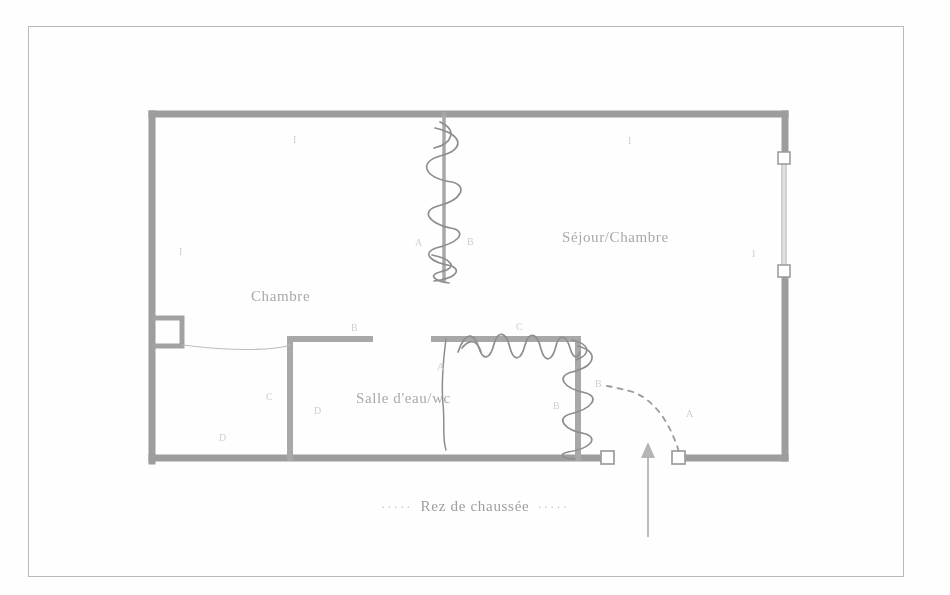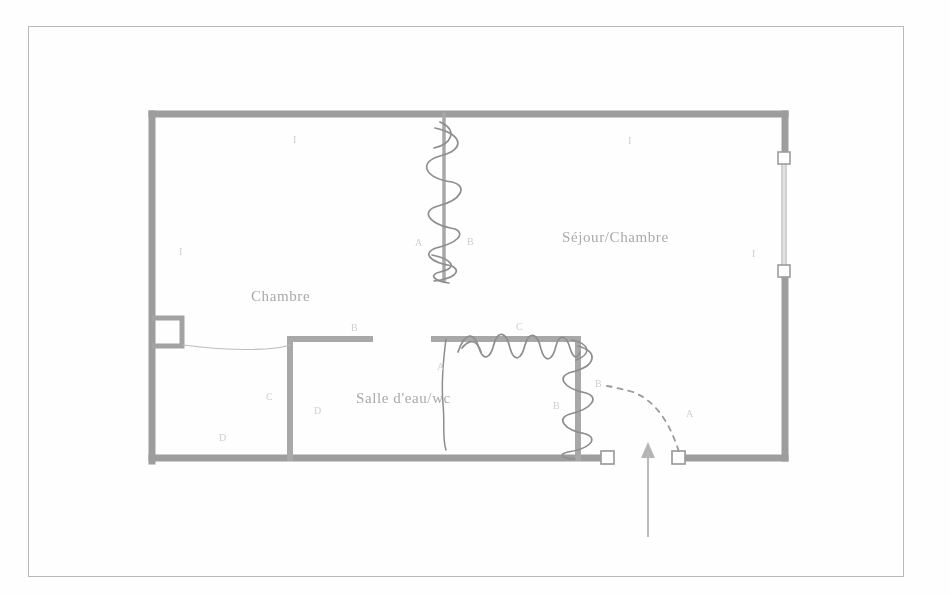--- a/index.html
+++ b/index.html
@@ -186,14 +186,17 @@
       <span class="mark-letter" style="left: 686px; top: 408px;">A</span>
       <span class="mark-letter" style="left: 266px; top: 391px;">C</span>
       <span class="mark-letter" style="left: 314px; top: 405px;">D</span>
       <span class="mark-letter" style="left: 219px; top: 432px;">D</span>
       <span class="mark-letter" style="left: 179px; top: 246px;">I</span>
       <span class="mark-letter" style="left: 293px; top: 134px;">I</span>
       <span class="mark-letter" style="left: 628px; top: 135px;">I</span>
       <span class="mark-letter" style="left: 752px; top: 248px;">I</span>
     </div>
 
+  <div id="caption">
+    <span class="dots">·····</span><span class="cap-text">Rez de chaussée</span><span class="dots">·····</span>
+  </div>
 
 </div>
 
 </body></html>

